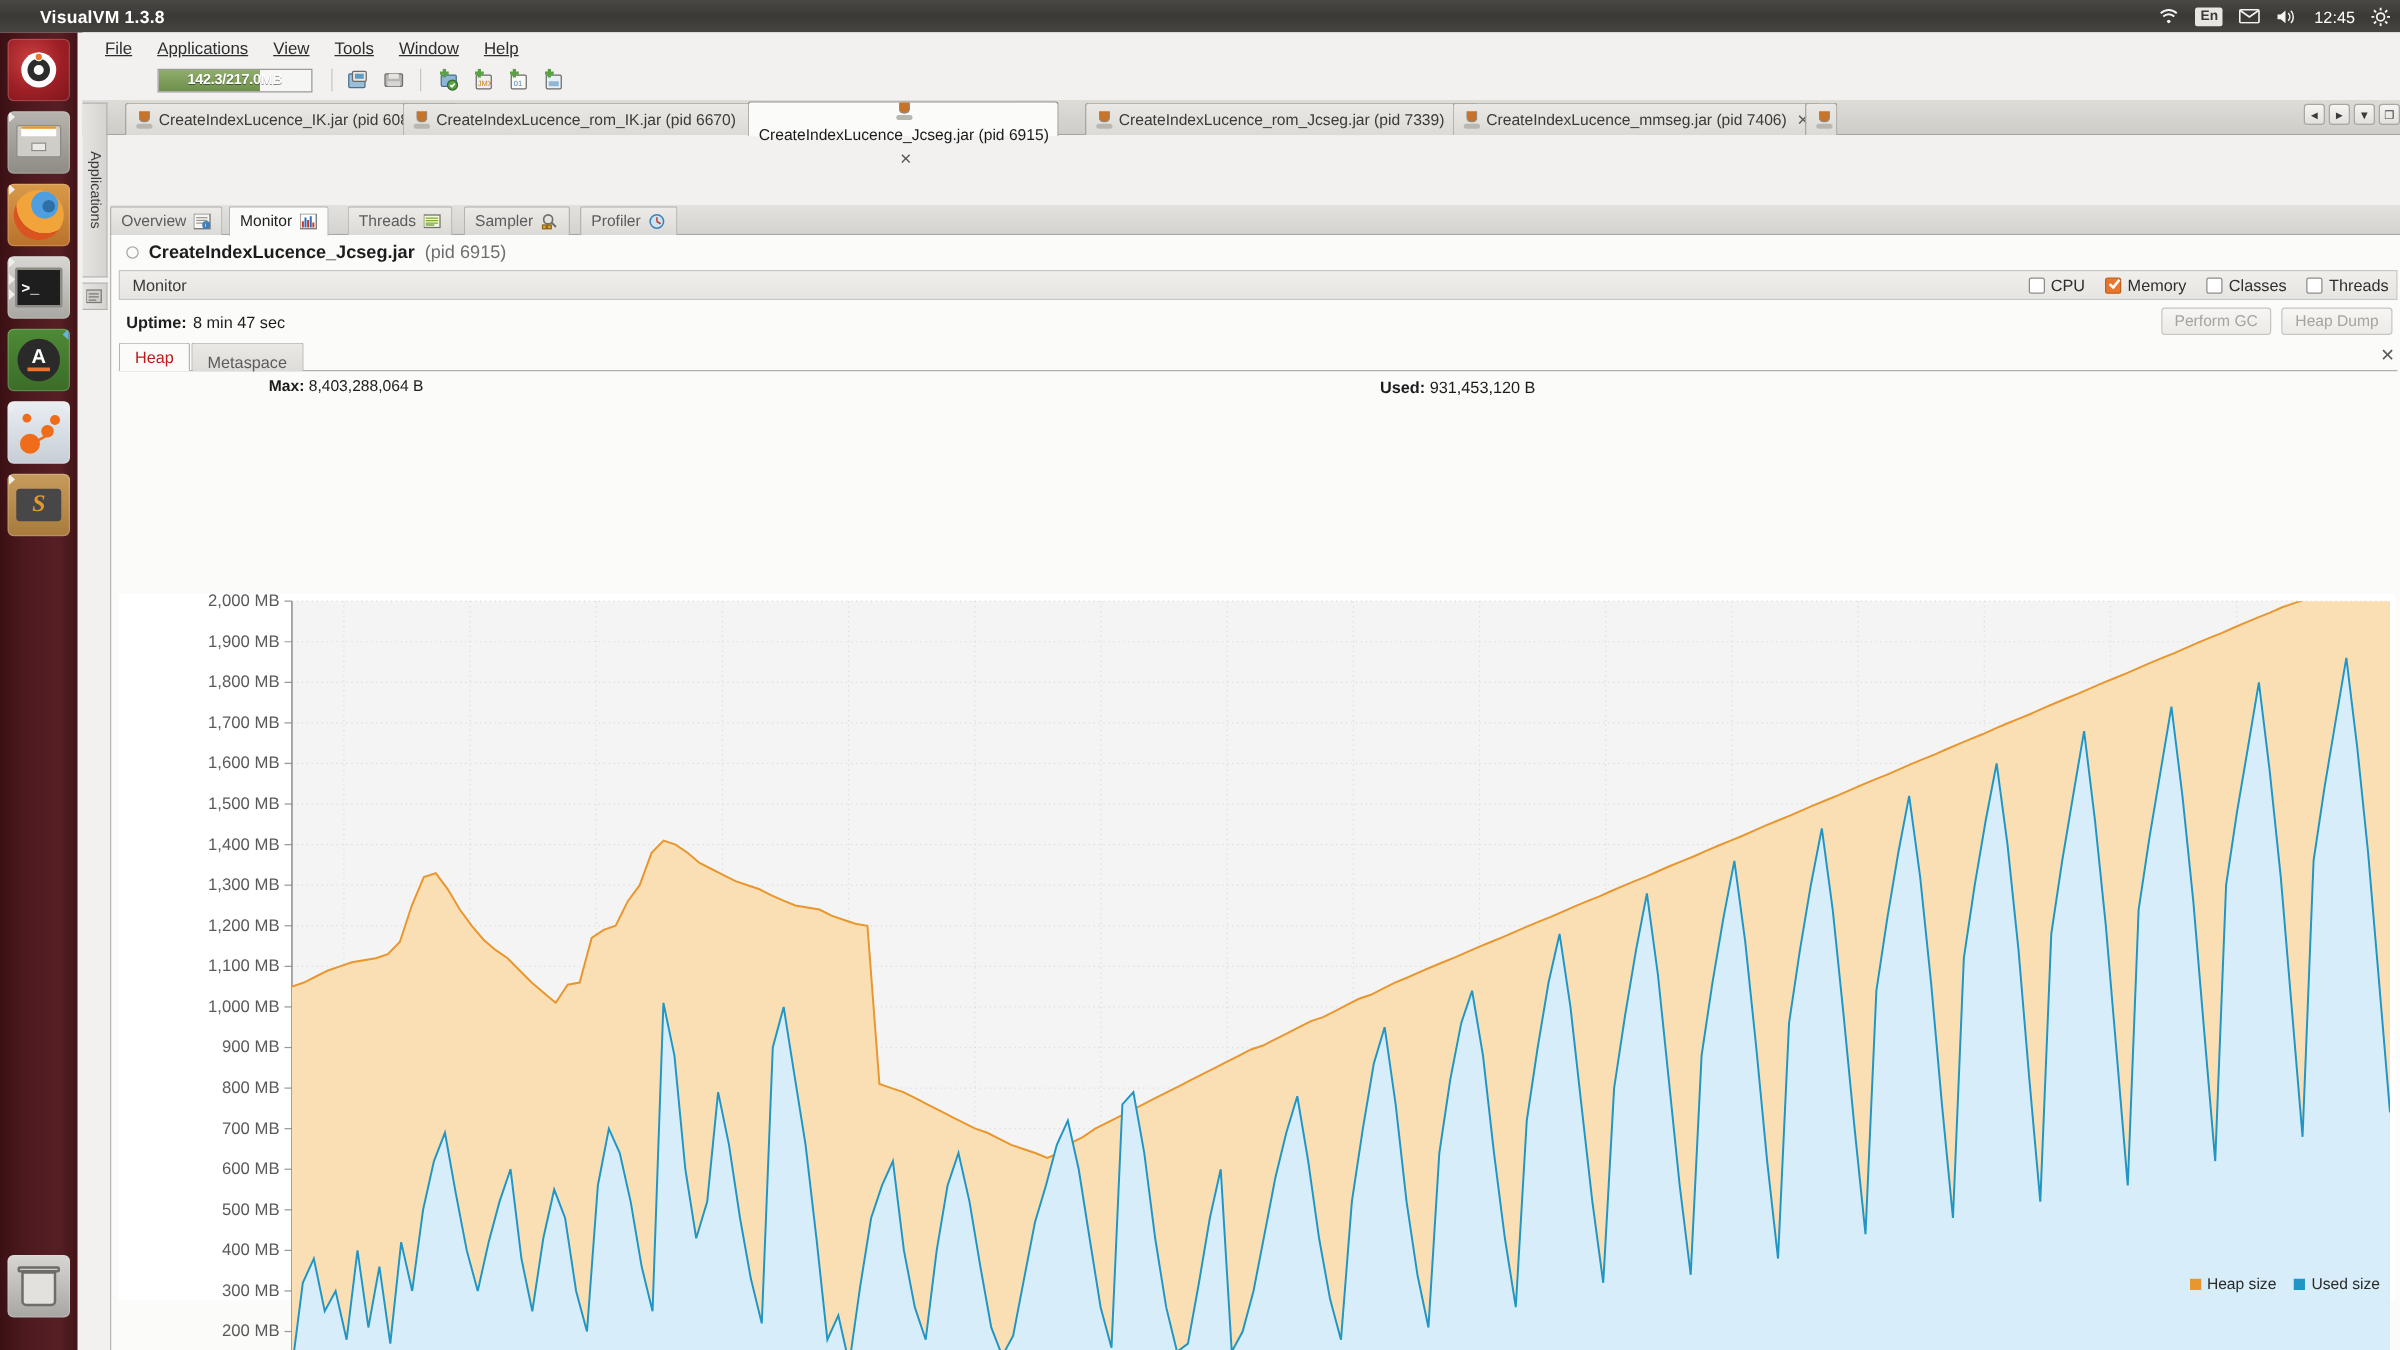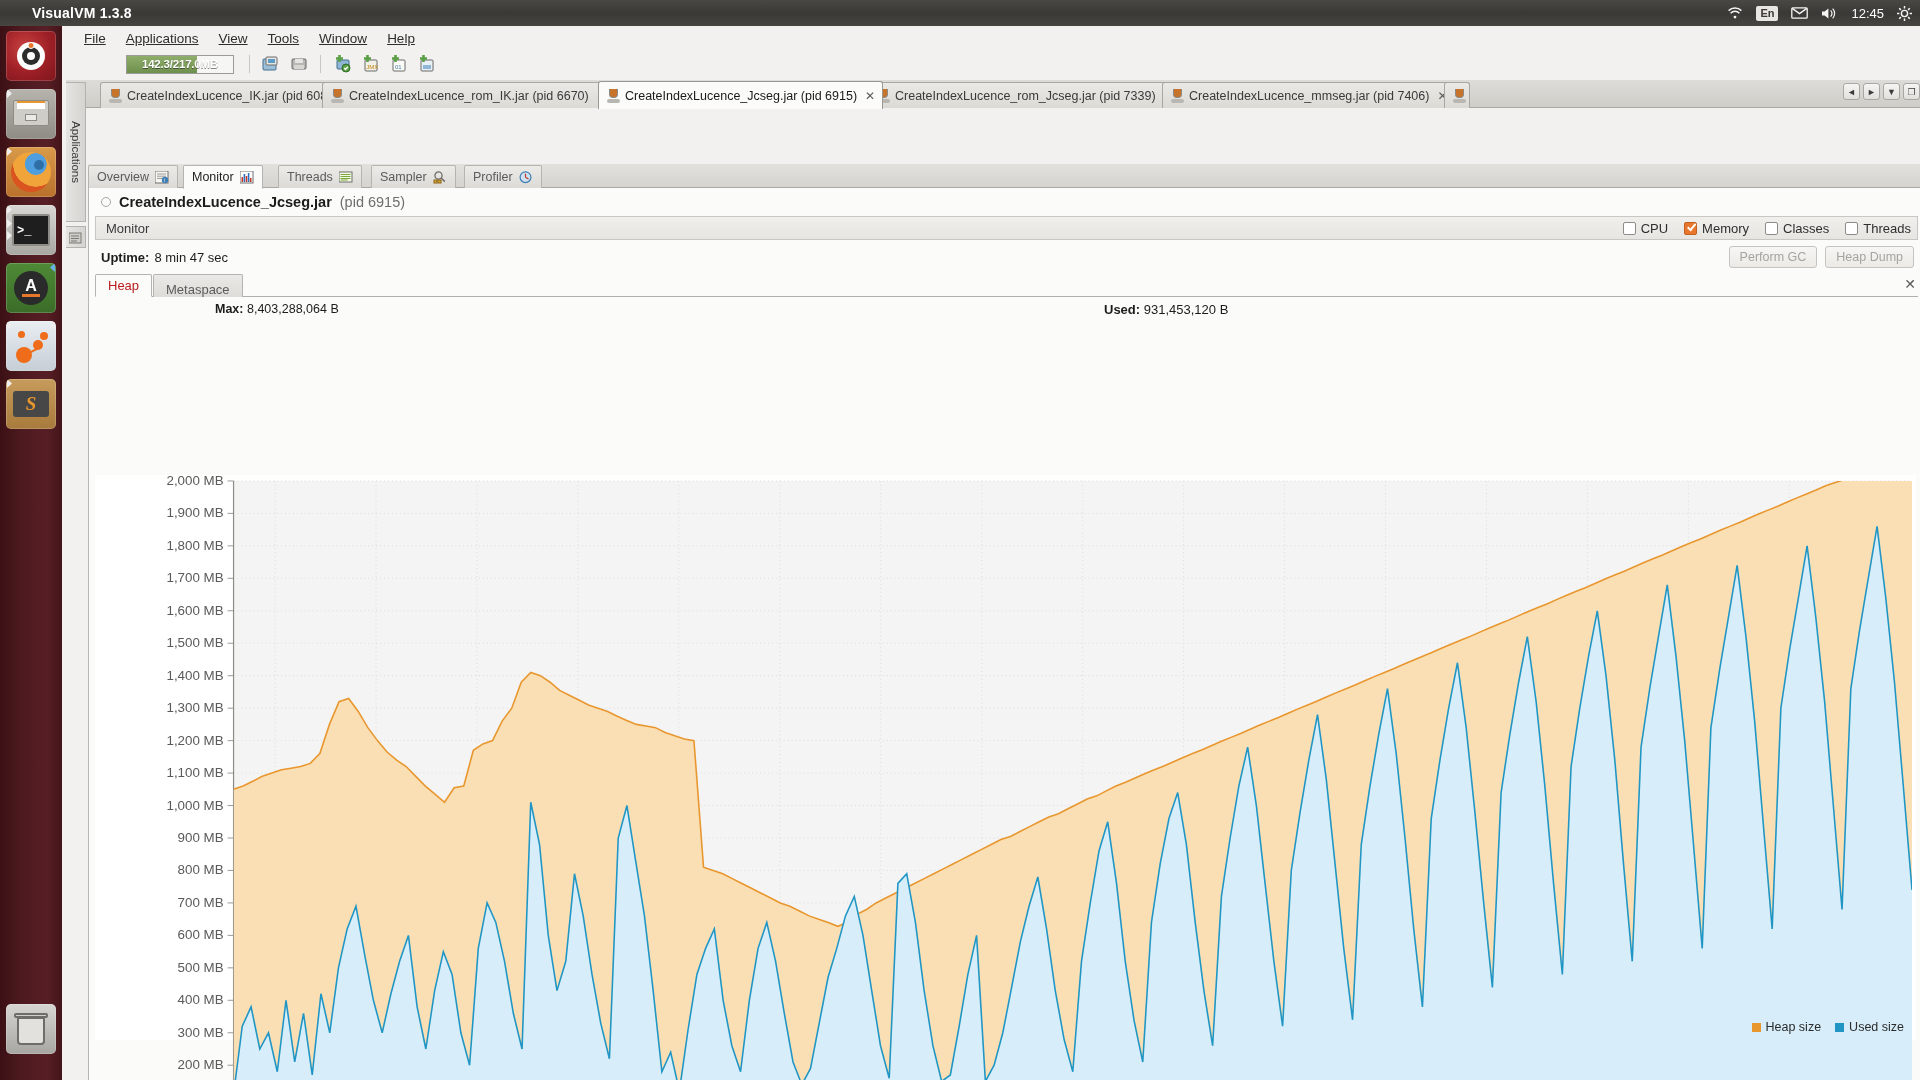--- a/index.html
+++ b/index.html
@@ -67,21 +67,21 @@
     font-size:13.5px; color:#2e2e2e; padding:2px 10px; cursor:default;
   }
   #menubar .mi u{ text-decoration:underline; }
 
   
   #toolbar{
     height:28px; display:flex; align-items:center; padding-left:6px; gap:0;
     background:#f2f1f0;
   }
   .heapbar{
-    width:108px; height:19px; position:relative; margin-left:54px; margin-right:8px;
+    width:124px; height:19px; position:relative; margin-left:54px; margin-right:8px;
     border:1px solid #9a9a96; background:#f6f6f4; overflow:hidden;
   }
   .heapbar .fill{ position:absolute; left:0; top:0; bottom:0; width:66%;
     background:linear-gradient(180deg,#8fae6b,#6f8f4e); }
   .heapbar .txt{
     position:absolute; inset:0; display:flex; align-items:center; justify-content:center;
     font-size:11.5px; color:#fff; font-weight:bold; letter-spacing:-.2px;
     text-shadow:0 1px 0 rgba(0,0,0,.45);
   }
   .tbsep{ width:1px; height:18px; background:#c8c6c2; margin:0 7px; }
@@ -410,21 +410,21 @@
     <div class="atab" style="left:34px;">
       <span class="javaico"></span>
       <span>CreateIndexLucence_IK.jar (pid 6089)</span>
       <span class="x">✕</span>
     </div>
     <div class="atab" style="left:256px;text-align:right;">
       <span class="javaico"></span>
       <span>CreateIndexLucence_rom_IK.jar (pid 6670)</span>
       <span class="x">✕</span>
     </div>
-    <div class="atab sel" style="left:532px;">
+    <div class="atab sel" style="left:532px;flex-direction:column;">
       <span class="javaico"></span>
       <span>CreateIndexLucence_Jcseg.jar (pid 6915)</span>
       <span class="x">✕</span>
     </div>
     <div class="atab" style="left:802px;">
       <span class="javaico"></span>
       <span>CreateIndexLucence_rom_Jcseg.jar (pid 7339)</span>
       <span class="x">✕</span>
     </div>
     <div class="atab" style="left:1096px;">

